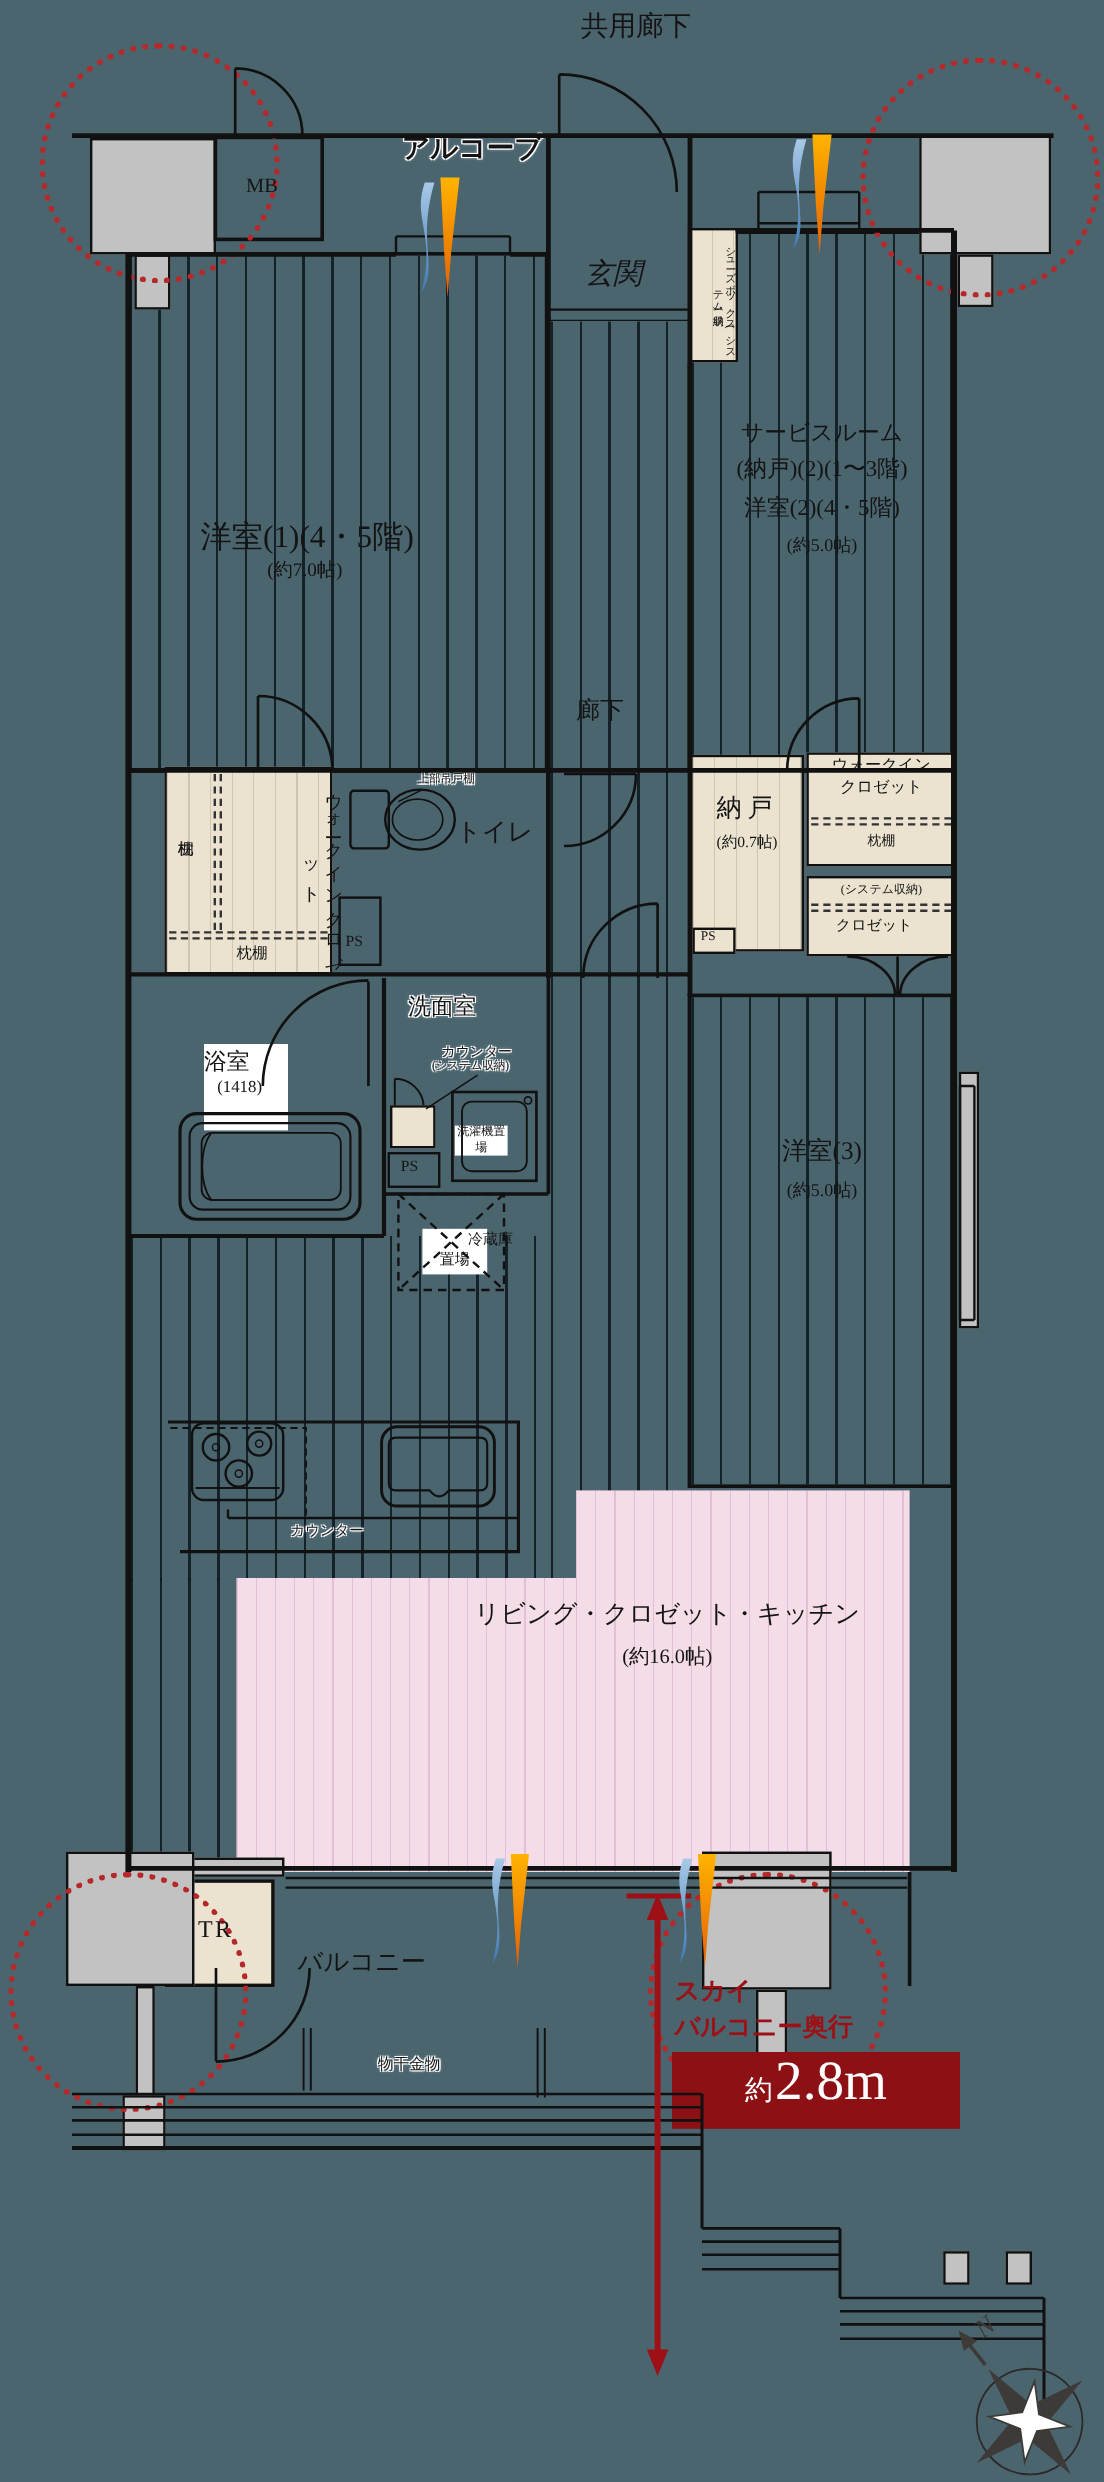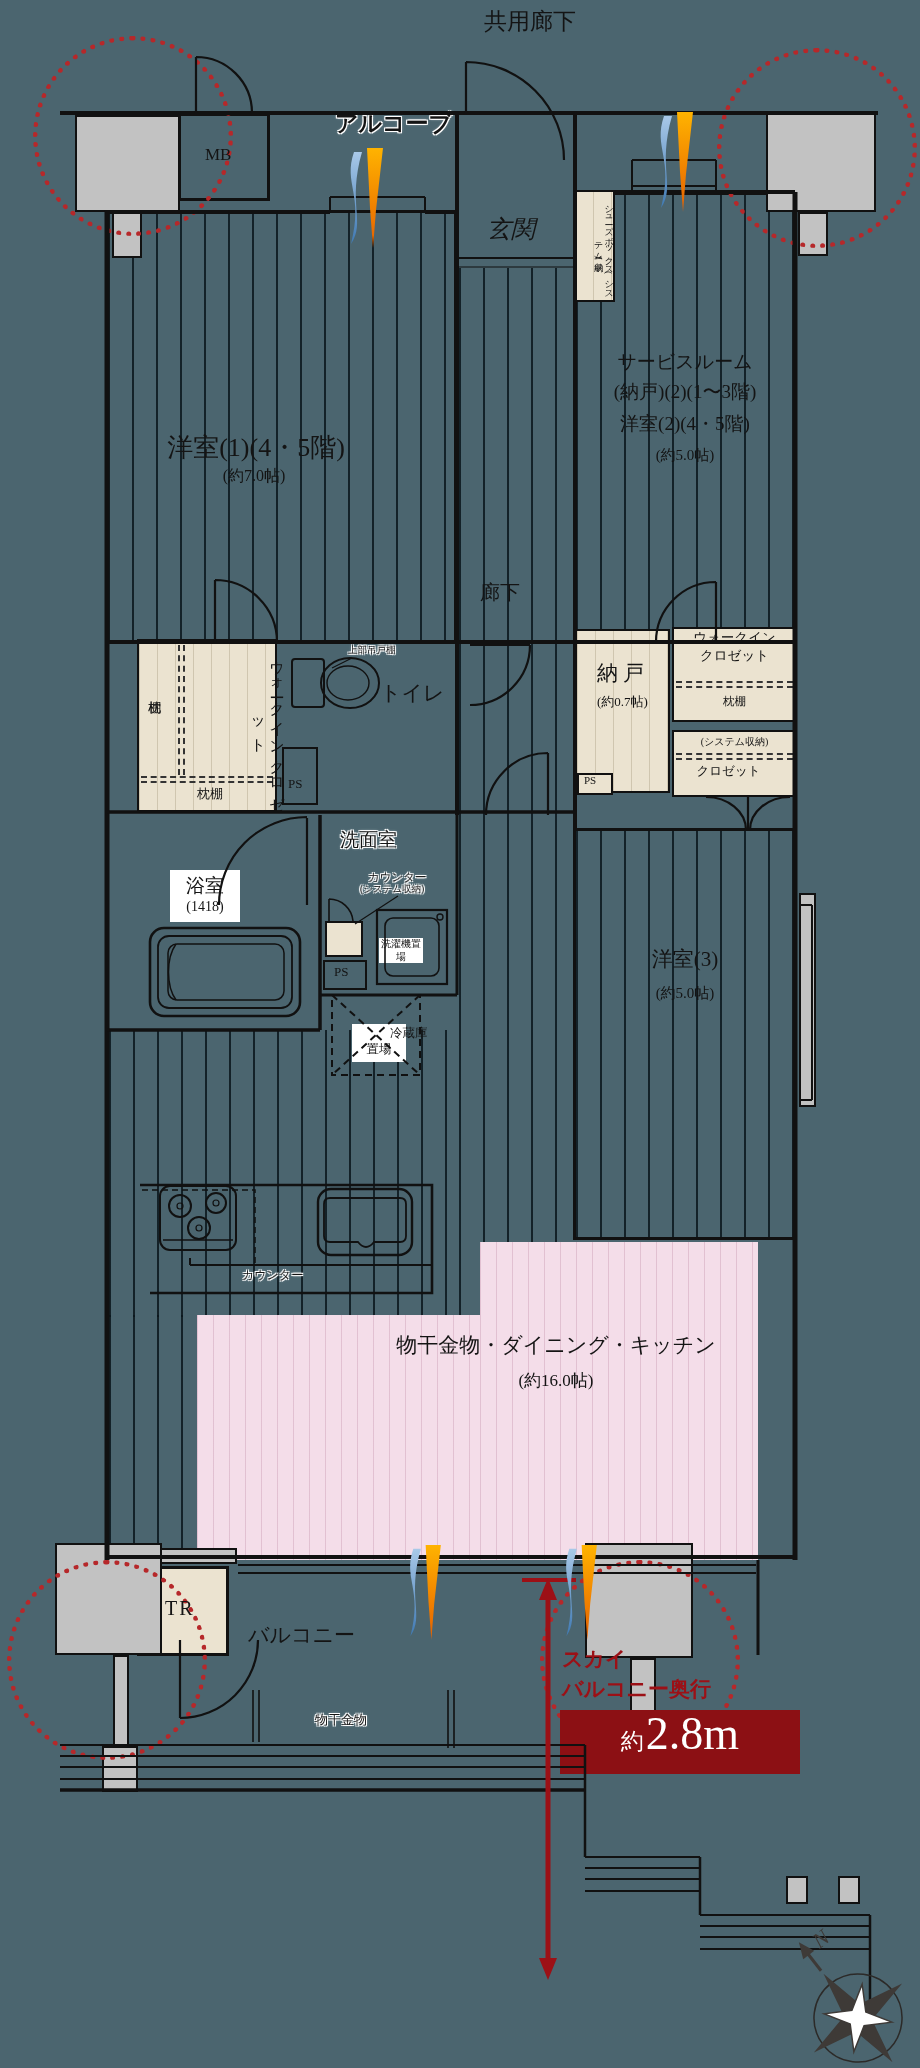--- a/index.html
+++ b/index.html
@@ -71,23 +71,23 @@
   <div class="abs bx" style="left:178px;top:113px;width:92px;height:88px;border-width:3.5px;"></div>
 
   <div class="abs bx" style="left:282px;top:747px;width:36px;height:58px;"></div>
   <div class="abs bx" style="left:323px;top:960px;width:44px;height:30px;"></div>
 
   <div class="abs dotc" style="left:33px;top:36px;"></div>
   <div class="abs dotc" style="left:717px;top:48px;"></div>
   <div class="abs dotc" style="left:7px;top:1560px;"></div>
   <div class="abs dotc" style="left:540px;top:1560px;"></div>
 
-  <div class="abs whitebg" style="left:170px;top:870px;width:70px;height:52px;text-align:center;">
+  <div class="abs whitebg" style="left:170px;top:870px;width:70px;height:72px;">
     <div class="t" style="font-size:19px;margin-top:4px;">浴室</div>
-    <div class="t" style="font-size:14px;">(1418)</div>
+    <div class="t" style="font-size:14px;padding-left:11px;">(1418)</div>
   </div>
   <div class="abs whitebg" style="left:352px;top:1024px;width:54px;height:38px;text-align:center;">
     <div class="t" style="font-size:12.5px;margin-top:2px;margin-left:38px;">冷蔵庫</div>
     <div class="t" style="font-size:12.5px;">置場</div>
   </div>
 
   <div class="abs t tc" style="left:455px;top:8px;width:150px;font-size:23px;">共用廊下</div>
   <div class="abs t halo" style="left:335px;top:110px;font-size:23px;font-weight:600;">アルコーブ</div>
   <div class="abs t" style="left:205px;top:144px;font-size:17px;">MB</div>
   <div class="abs t" style="left:487px;top:214px;font-size:24px;font-style:italic;">玄関</div>
@@ -125,21 +125,21 @@
   <div class="abs t halo" style="left:368px;top:870px;font-size:11.5px;">カウンター</div>
   <div class="abs t halo" style="left:360px;top:884px;font-size:9.5px;">(システム収納)</div>
   <div class="abs t whitebg tc" style="left:379px;top:938px;width:44px;font-size:10px;">洗濯機置場</div>
   <div class="abs t" style="left:334px;top:964px;font-size:13px;">PS</div>
 
   <div class="abs t tc" style="left:573px;top:946px;width:224px;font-size:21px;">洋室(3)</div>
   <div class="abs t tc" style="left:573px;top:984px;width:224px;font-size:15px;">(約5.0帖)</div>
 
   <div class="abs t halo" style="left:242px;top:1268px;font-size:12px;">カウンター</div>
 
-  <div class="abs t tc" style="left:350px;top:1332px;width:412px;font-size:21px;">物干金物・ダイニング・キッチン</div>
+  <div class="abs t tc" style="left:350px;top:1332px;width:412px;font-size:21px;">リビング・クロゼット・キッチン</div>
   <div class="abs t tc" style="left:350px;top:1370px;width:412px;font-size:17px;">(約16.0帖)</div>
 
   <div class="abs t" style="left:248px;top:1622px;font-size:21px;">バルコニー</div>
   <div class="abs t" style="left:165px;top:1596px;font-size:20px;letter-spacing:2px;">TR</div>
   <div class="abs t halo" style="left:315px;top:1712px;font-size:13px;">物干金物</div>
 
   <div class="abs t red" style="left:562px;top:1646px;font-size:21px;">スカイ</div>
   <div class="abs t red" style="left:562px;top:1676px;font-size:21px;">バルコニー奥行</div>
   <div class="abs" style="left:560px;top:1710px;width:240px;height:64px;background:#8c1014;display:flex;align-items:baseline;justify-content:center;gap:2px;">
     <span class="t" style="color:#fff;font-size:23px;">約</span>

